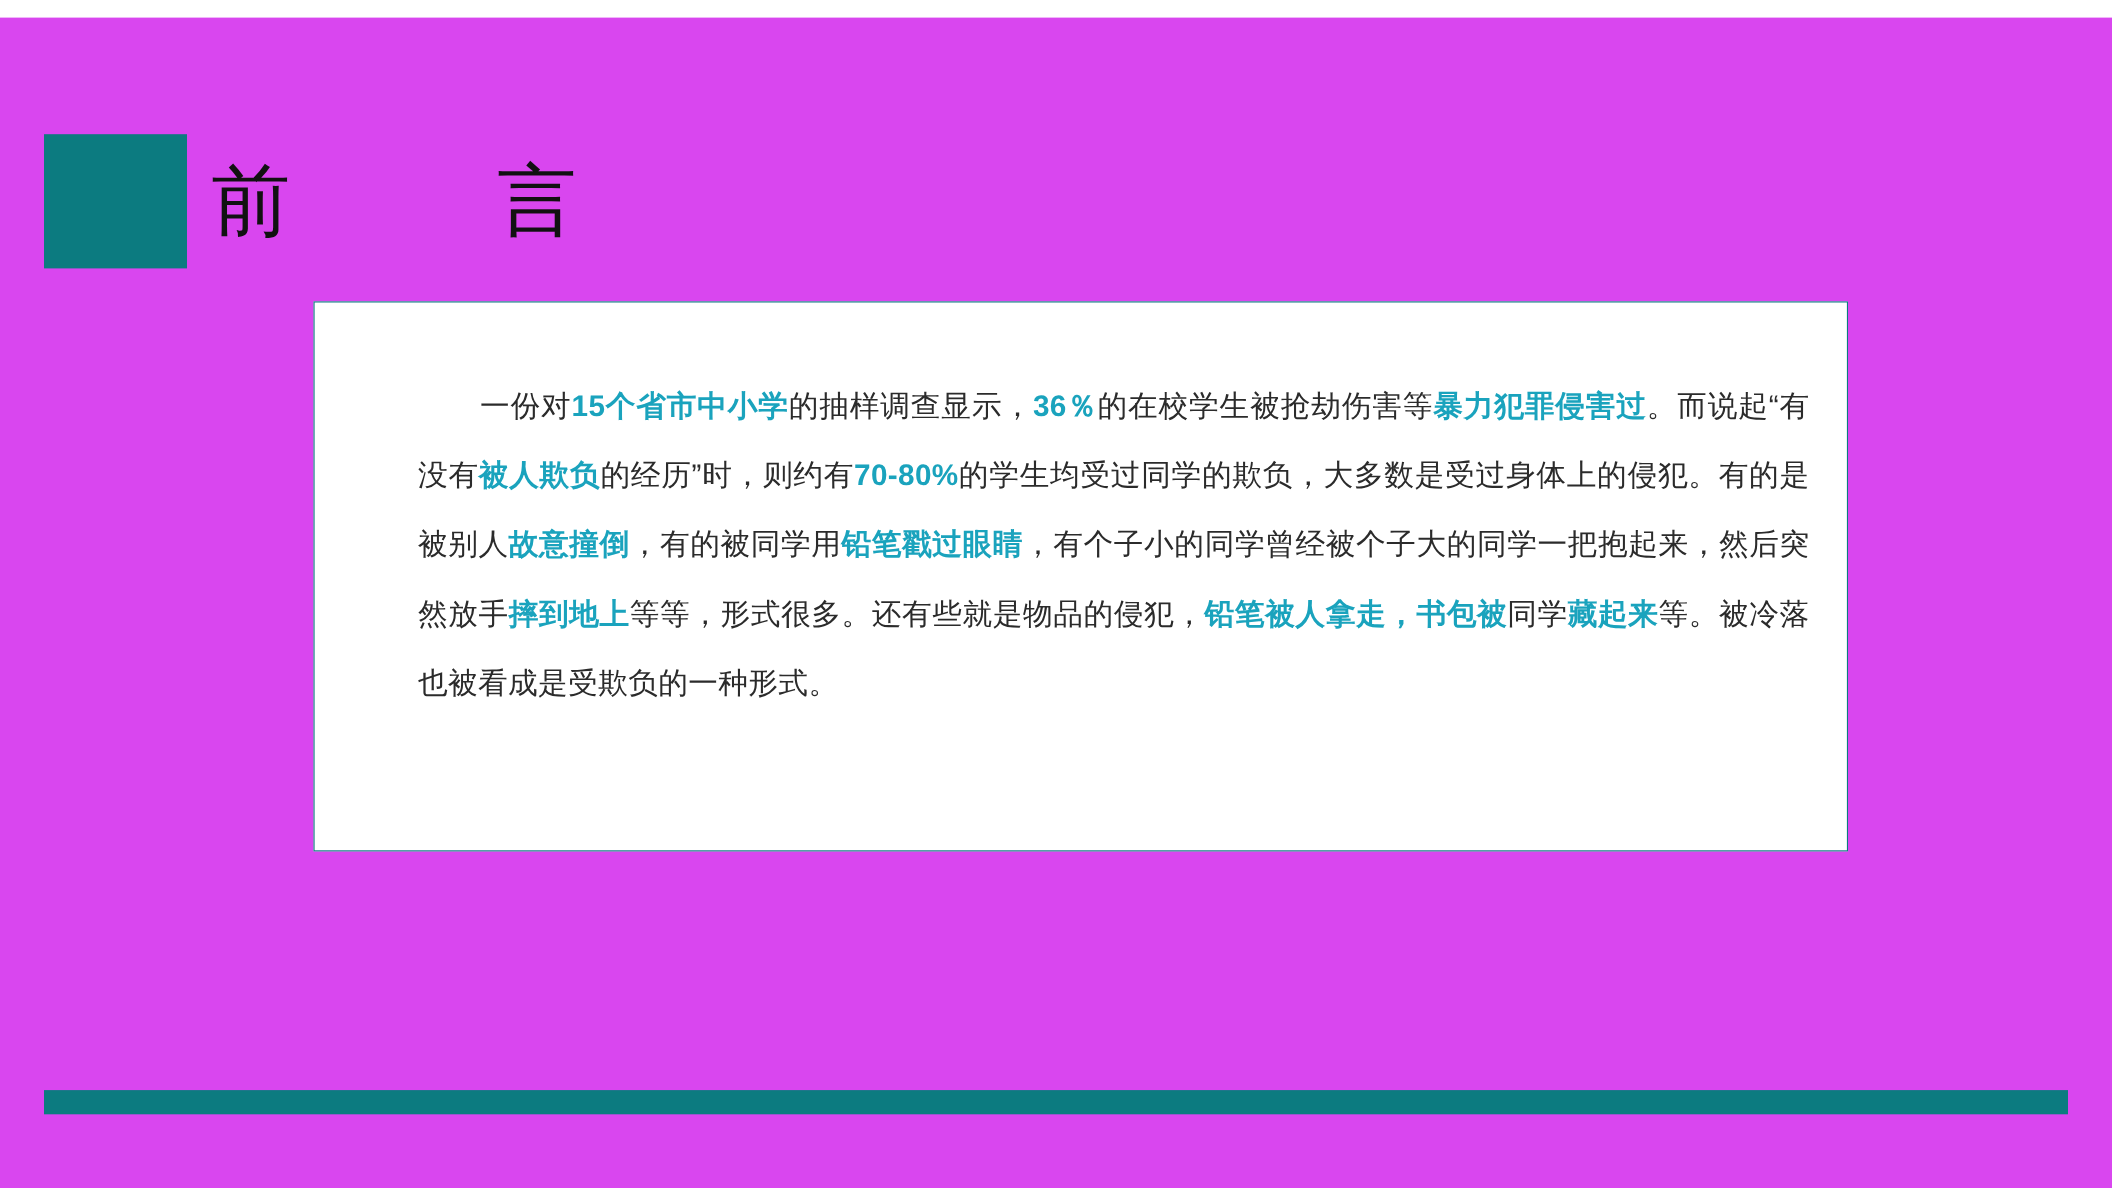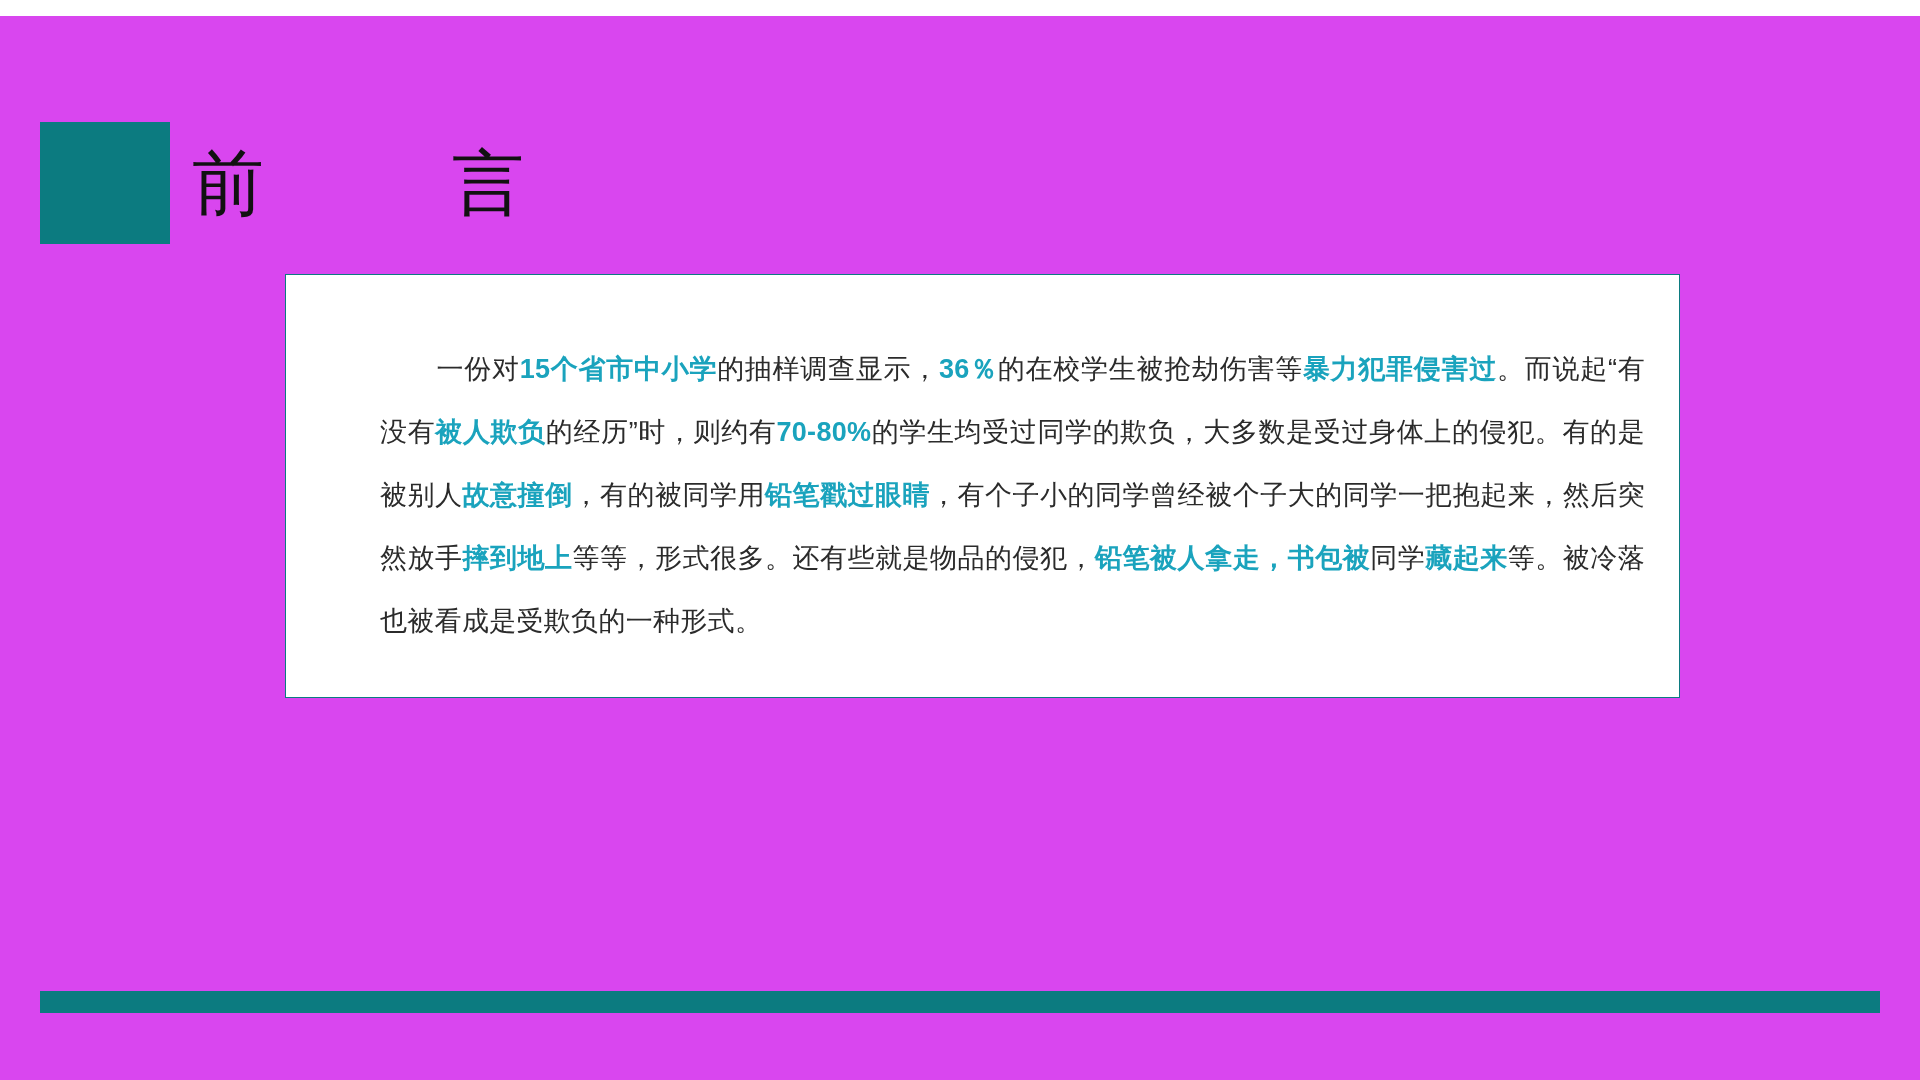--- a/index.html
+++ b/index.html
@@ -42,21 +42,21 @@
     letter-spacing: 0.30em;
     font-weight: 400;
     white-space: pre;
   }
   
   .content-box {
     position: absolute;
     left: 285px;
     top: 258px;
     width: 1395px;
-    height: 424px;
+    height: 500px;
     border: 1.5px solid #0c7b80;
     box-sizing: border-box;
     background: #ffffff;
   }
   .para {
     position: absolute;
     left: 94px;
     right: 34px;
     font-size: 27px;
     line-height: 63px;

